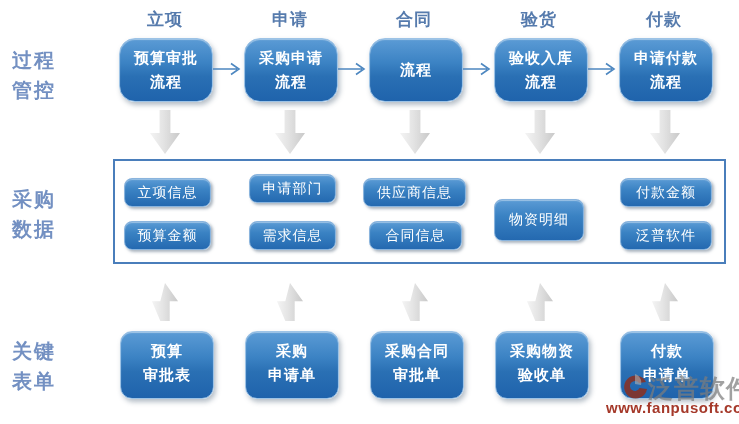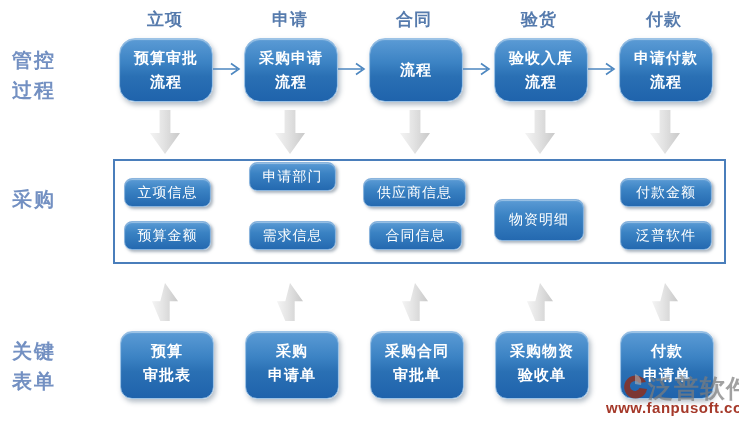--- a/index.html
+++ b/index.html
@@ -84,25 +84,26 @@
 </head>
 <body>
 
 <div class="abs stage-header" style="left:133px">立项</div>
 <div class="abs stage-header" style="left:258px">申请</div>
 <div class="abs stage-header" style="left:382px">合同</div>
 <div class="abs stage-header" style="left:507px">验货</div>
 <div class="abs stage-header" style="left:632px">付款</div>
 
 <div class="abs row-label" style="top:45px">
+  <div>过程</div>
   <div>管控</div>
-  <div>过程</div>
 </div>
 <div class="abs row-label" style="top:184px">
   <div>采购</div>
+  <div>数据</div>
 </div>
 <div class="abs row-label" style="top:336px">
   <div>关键</div>
   <div>表单</div>
 </div>
 
 <div class="abs bluebox process-box" style="left:119px">
   <div>预算审批</div>
   <div>流程</div>
 </div>
@@ -146,21 +147,21 @@
 <div class="abs block-arrow arrow-down" style="left:150px"></div>
 <div class="abs block-arrow arrow-down" style="left:275px"></div>
 <div class="abs block-arrow arrow-down" style="left:400px"></div>
 <div class="abs block-arrow arrow-down" style="left:525px"></div>
 <div class="abs block-arrow arrow-down" style="left:650px"></div>
 
 <div class="abs data-panel"></div>
 
 <div class="abs data-btn" style="left:124px;top:178px;width:85px">立项信息</div>
 <div class="abs data-btn" style="left:124px;top:221px;width:85px">预算金额</div>
-<div class="abs data-btn" style="left:249px;top:162px;width:85px">申请部门</div>
+<div class="abs data-btn" style="left:249px;top:174px;width:85px">申请部门</div>
 <div class="abs data-btn" style="left:249px;top:221px;width:85px">需求信息</div>
 <div class="abs data-btn" style="left:363px;top:178px;width:101px">供应商信息</div>
 <div class="abs data-btn" style="left:369px;top:221px;width:91px">合同信息</div>
 <div class="abs data-btn" style="left:494px;top:199px;width:88px;height:40px">物资明细</div>
 <div class="abs data-btn" style="left:620px;top:178px;width:90px">付款金额</div>
 <div class="abs data-btn" style="left:620px;top:221px;width:90px">泛普软件</div>
 
 <div class="abs block-arrow arrow-up" style="left:152px"></div>
 <div class="abs block-arrow arrow-up" style="left:277px"></div>
 <div class="abs block-arrow arrow-up" style="left:402px"></div>

